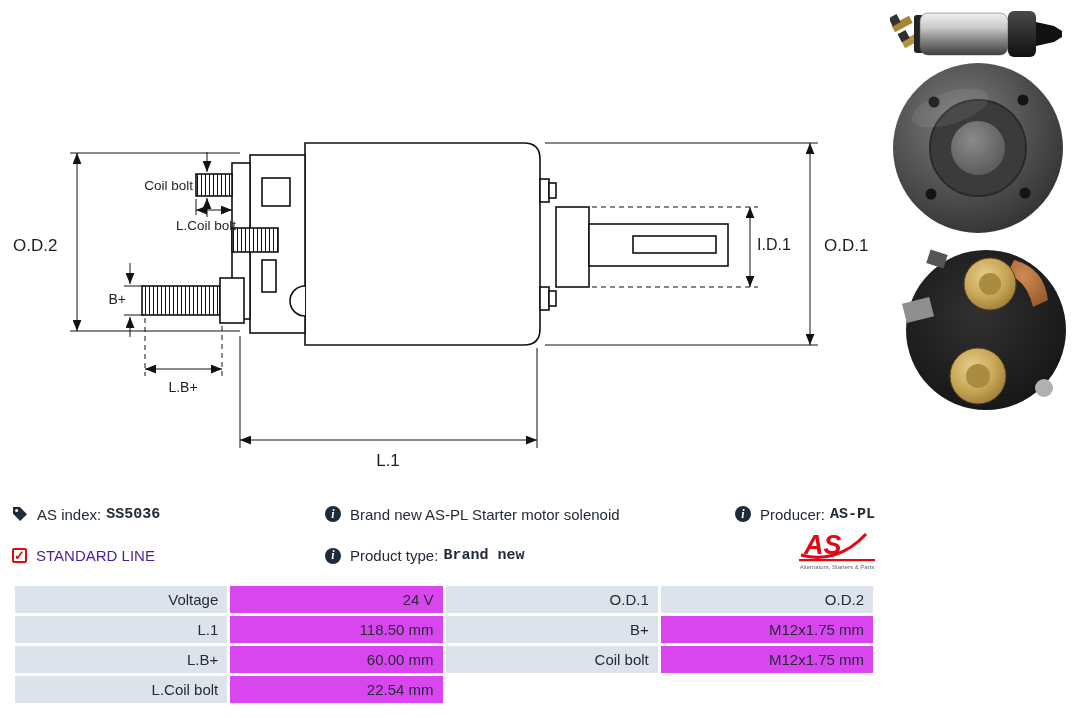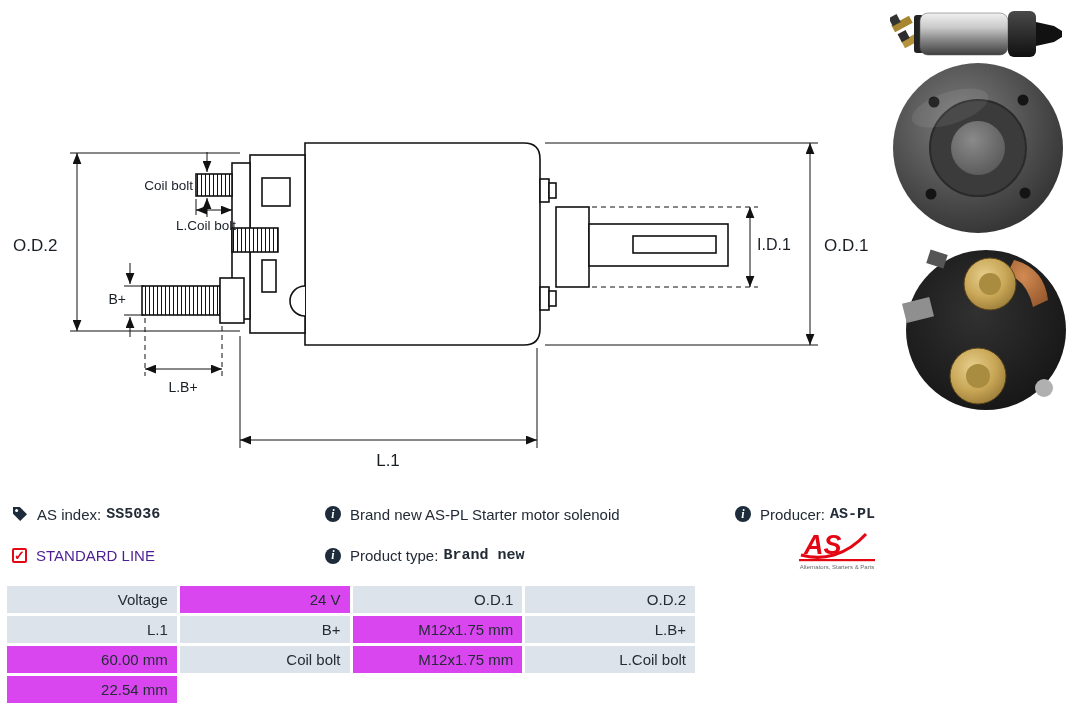--- a/index.html
+++ b/index.html
@@ -30,21 +30,21 @@
   }
   .check-icon {
     width:15px; height:15px; border:2px solid #e30613; border-radius:2px; color:#e30613;
     display:inline-flex; align-items:center; justify-content:center; flex:0 0 15px;
     font-weight:bold; font-size:13px; line-height:1;
   }
   .standard-line { color:#4c1d95; font-weight:normal; }
   .logo-wrap { margin-left:auto; margin-top:-8px; }
 
   .spec-table {
-    position:absolute; left:7px; top:586px; width:688px;
+    position:absolute; left:15px; top:586px; width:858px;
     display:grid; grid-template-columns:1fr 1fr 1fr 1fr; gap:3px; background:#fff;
   }
   .cell { height:27px; line-height:27px; padding:0 9px; text-align:right; font-size:15px; color:#242c36; }
   .lbl { background:#dce3eb; }
   .val { background:#d946ef; }
 </style>
 </head>
 <body>
 
 <div class="page">
@@ -261,20 +261,21 @@
     </div>
   </div>
 
   <div class="spec-table">
     <div class="cell lbl">Voltage</div>
     <div class="cell val">24 V</div>
     <div class="cell lbl">O.D.1</div>
 
     <div class="cell lbl">O.D.2</div>
     <div class="cell lbl">L.1</div>
+    <div class="cell val">118.50 mm</div>
 
     <div class="cell lbl">B+</div>
     <div class="cell val">M12x1.75 mm</div>
     <div class="cell lbl">L.B+</div>
     <div class="cell val">60.00 mm</div>
 
     <div class="cell lbl">Coil bolt</div>
     <div class="cell val">M12x1.75 mm</div>
     <div class="cell lbl">L.Coil bolt</div>
     <div class="cell val">22.54 mm</div>

